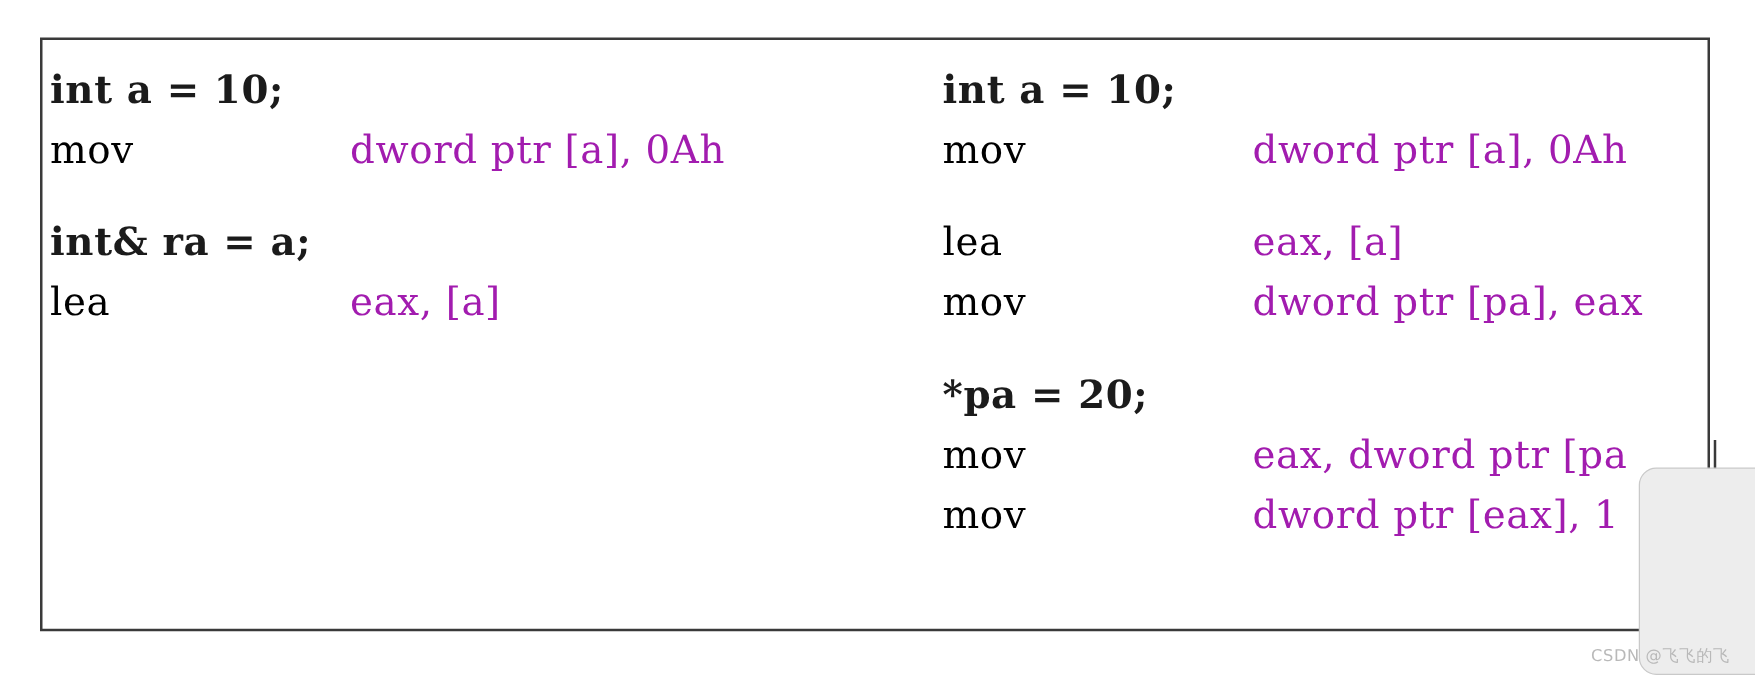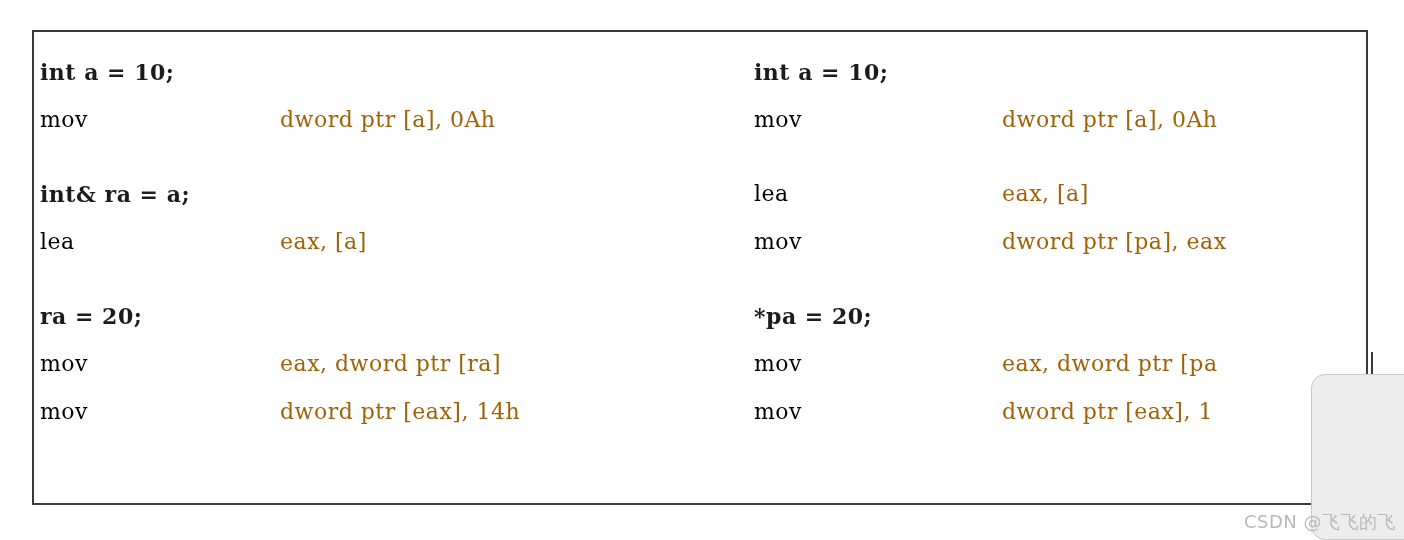--- a/index.html
+++ b/index.html
@@ -50,21 +50,21 @@
     margin: 0;
     padding: 0;
   }
   .block-gap {
     height: 26px;
   }
 
   .code-line {
     display: block;
     white-space: pre;
-    font-size: 22px;
+    font-size: 31px;
     line-height: 48px;
     letter-spacing: 0.5px;
     height: 48px;
   }
 
   .code-line.source {
     color: #1b1b1b;
     font-weight: 700;
     font-family: "DejaVu Serif", "Liberation Serif", serif;
   }
@@ -77,21 +77,21 @@
 
   .asm-mnemonic {
     display: inline-block;
     width: 240px;
     color: #000000;
   }
   .code-column.right .asm-mnemonic {
     width: 248px;
   }
   .asm-operands {
-    color: #a16207;
+    color: #a21caf;
   }
 
   
   .overlay-panel {
     position: absolute;
     left: 1311px;
     top: 374px;
     width: 140px;
     height: 166px;
     background: #ededed;
@@ -107,23 +107,23 @@
     left: 1371px;
     top: 352px;
     width: 2px;
     height: 26px;
     background: #3a3a3a;
     z-index: 29;
   }
 
   .watermark {
     position: absolute;
-    right: 8px;
+    right: 20px;
     bottom: 6px;
-    font-size: 18px;
+    font-size: 13px;
     color: #b9b9b9;
     font-family: "DejaVu Sans", "Liberation Sans", sans-serif;
     letter-spacing: 0.5px;
     white-space: nowrap;
     z-index: 40;
   }
 </style>
 </head>
 <body>
 
@@ -139,25 +139,20 @@
 
       <div class="block-gap"></div>
 
       <div class="code-block">
         <span class="code-line source">int&amp; ra = a;</span>
         <span class="code-line asm"><span class="asm-mnemonic">lea</span><span class="asm-operands">eax, [a]</span></span>
       </div>
 
       <div class="block-gap"></div>
 
-      <div class="code-block">
-        <span class="code-line source">ra = 20;</span>
-        <span class="code-line asm"><span class="asm-mnemonic">mov</span><span class="asm-operands">eax, dword ptr [ra]</span></span>
-        <span class="code-line asm"><span class="asm-mnemonic">mov</span><span class="asm-operands">dword ptr [eax], 14h</span></span>
-      </div>
 
     </div>
 
     <div class="code-column right">
 
       <div class="code-block">
         <span class="code-line source">int a = 10;</span>
         <span class="code-line asm"><span class="asm-mnemonic">mov</span><span class="asm-operands">dword ptr [a], 0Ah</span></span>
       </div>
 

